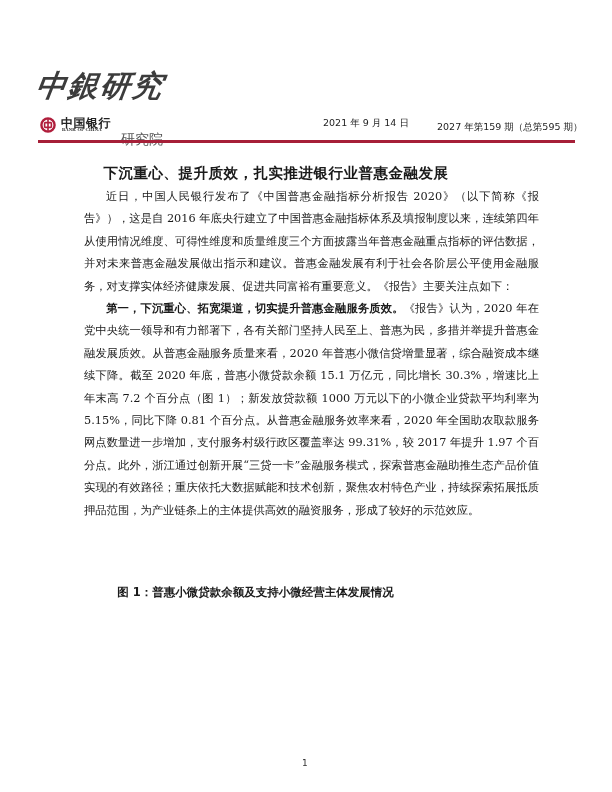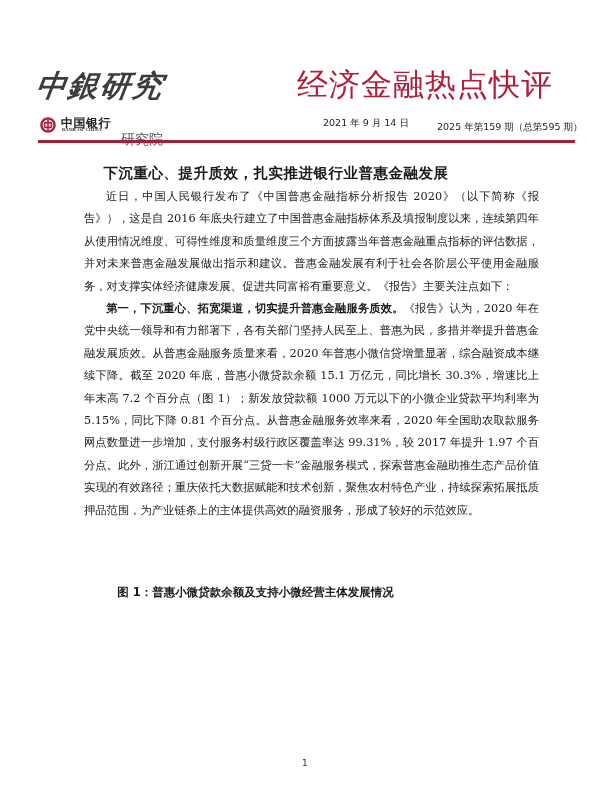--- a/index.html
+++ b/index.html
@@ -61,33 +61,32 @@
 
     .page-number {
       position: absolute; left: 302px; top: 758px; font-size: 9px; color: #333;
     }
   </style>
 </head>
 <body>
 
 <div class="header">
   <div class="brand-calligraphy">中銀研究</div>
-  <div class="report-series">经济金融热点快评</div>
 
   <svg class="boc-logo" viewBox="0 0 16 16">
     <circle cx="8" cy="8" r="6.6" fill="none" stroke="#b01e3c" stroke-width="2.4"></circle>
     <rect x="4.6" y="5.6" width="6.8" height="4.8" rx="0.8" fill="none" stroke="#b01e3c" stroke-width="1.6"></rect>
     <rect x="7.2" y="1" width="1.6" height="14" fill="#b01e3c"></rect>
   </svg>
   <div class="boc-name-cn">中国银行</div>
   <div class="boc-name-en">BANK OF CHINA</div>
   <div class="institute">研究院</div>
 
   <div class="issue-date">2021 年 9 月 14 日</div>
-  <div class="issue-number">2025 年第159 期（总第595 期）</div>
+  <div class="issue-number">2027 年第159 期（总第595 期）</div>
 
   <div class="header-rule"></div>
 </div>
 
 <h1 class="article-title">下沉重心、提升质效，扎实推进银行业普惠金融发展</h1>
 
 <p class="body-text para1">
   <span class="first-line">近日，中国人民银行发布了《中国普惠金融指标分析报告 2020》（以下简称《报告》），这是自 2016 年底央行建立了中国普惠金融指标体系及填报制度以来，连续第四年从使用情况维度、可得性维度和质量维度三个方面披露当年普惠金融重点指标的评估数据，并对未来普惠金融发展做出指示和建议。普惠金融发展有利于社会各阶层公平使用金融服务，对支撑实体经济健康发展、促进共同富裕有重要意义。《报告》主要关注点如下：</span>
 </p>
 

